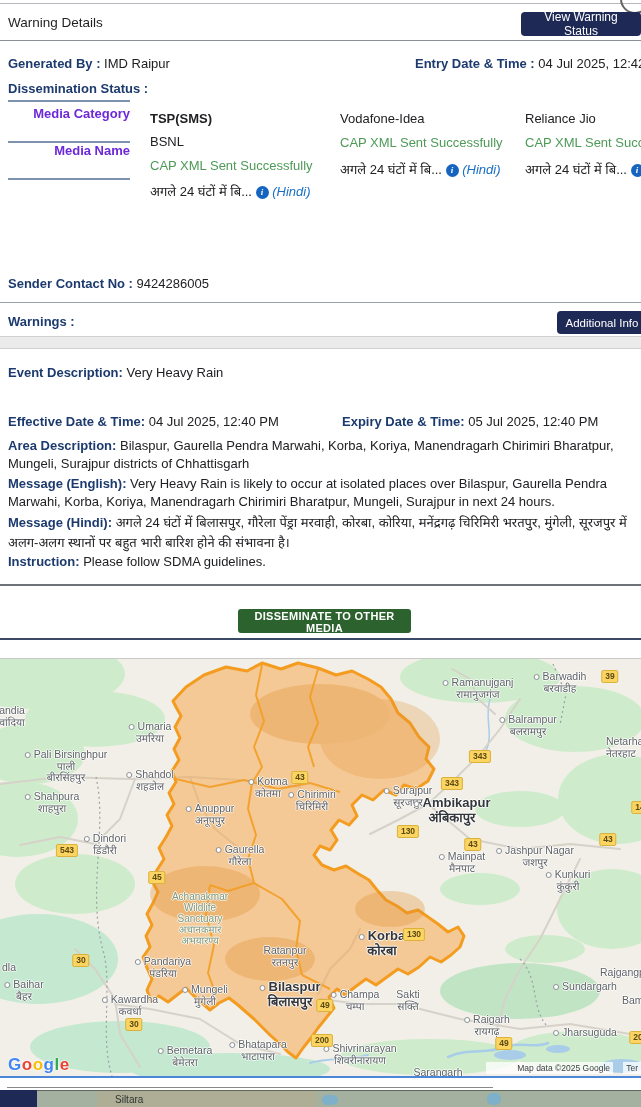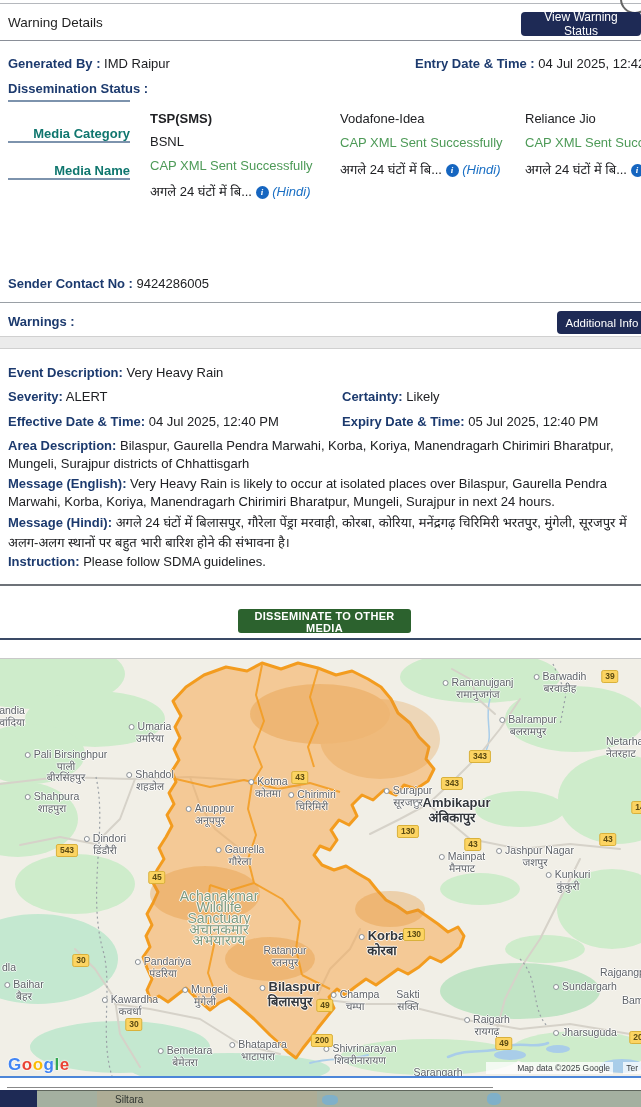--- a/index.html
+++ b/index.html
@@ -10,31 +10,31 @@
         font-family:"Liberation Sans",sans-serif;font-size:12px;display:flex;align-items:center;justify-content:center;cursor:pointer;}
   .lbl{color:#1c3a6e;font-weight:bold;}
   .green{color:#4d9a57;}
   .bluei{color:#1a6fc4;font-style:italic;}
   .info-ic{display:inline-block;width:13px;height:13px;border-radius:50%;background:#1565c0;color:#fff;
         font-size:9px;font-weight:bold;text-align:center;line-height:13px;font-style:italic;vertical-align:middle;font-family:"Liberation Serif",serif;}
   .abs{position:absolute;}
   .nowrap{white-space:nowrap;}
   
   .dlab{position:absolute;left:8px;width:122px;display:flex;align-items:flex-end;justify-content:flex-end;
-        padding-bottom:0;box-sizing:border-box;border-bottom:2px solid #7d93ad;color:#0f766e;font-weight:bold;}
+        padding-bottom:20px;box-sizing:border-box;border-bottom:2px solid #7d93ad;color:#6d28d9;font-weight:bold;}
   
   .para{position:absolute;left:8px;width:628px;line-height:18px;}
   
   #map{position:absolute;left:0;top:658px;width:641px;height:417px;overflow:hidden;background:#f1efe7;
        border-top:1px solid #c9c9c9;border-bottom:2px solid #4c86d8;box-sizing:content-box;}
   #map svg{position:absolute;left:0;top:0;}
   .mlbl{position:absolute;transform:translate(-50%,0);text-align:center;color:#5f6368;font-size:10.5px;line-height:11.5px;
         white-space:nowrap;text-shadow:-1px 0 #ffffffcc,1px 0 #ffffffcc,0 -1px #ffffffcc,0 1px #ffffffcc;}
   .mlbl.city{color:#33373c;font-weight:bold;font-size:13px;line-height:14.5px;}
-  .mlbl.forest{color:#7d9a80;font-size:14px;line-height:11px;margin-left:19px;}
+  .mlbl.forest{color:#7d9a80;font-size:10px;line-height:11px;}
   .mlbl.al{transform:none;text-align:left;}
   .mlbl.hasdot > div:first-child::before{content:"";display:inline-block;width:4px;height:4px;border:1px solid #8b9095;
         background:#fff;border-radius:50%;margin-right:3px;vertical-align:middle;}
   .rbadge{position:absolute;background:#fcd462;border:1px solid #d9b13b;border-radius:2px;color:#5b4a12;
         font-size:8.5px;font-weight:bold;padding:0 3px;line-height:11px;transform:translate(-50%,0);}
   #glogo{position:absolute;left:8px;top:396px;font-size:17px;font-weight:bold;letter-spacing:.5px;
         text-shadow:0 0 2px #fff,0 0 2px #fff;}
   .attr{position:absolute;background:rgba(255,255,255,.75);color:#3c4043;font-size:8.5px;padding:1px 3px;white-space:nowrap;}
   
   #bstrip{position:absolute;left:37px;top:1090px;width:604px;height:17px;background:#a4b0a0;overflow:hidden;border-top:1px solid #5f665c;}
@@ -100,28 +100,20 @@
   </div>
   <div class="hr" style="top:302px;"></div>
 
   <div class="abs lbl" style="left:8px;top:314px;">Warnings :</div>
   <button class="navy-btn" style="left:557px;top:311px;width:90px;height:23px;font-size:11.5px;">Additional Info</button>
   <div class="abs" style="left:0;top:336px;width:641px;height:11px;background:#ebebeb;border-top:1px solid #d0d0d0;border-bottom:1px solid #d0d0d0;"></div>
 
   <div class="para" style="top:364px;">
     <span class="lbl">Event Description:</span>
     <span>Very Heavy Rain</span>
-  </div>
-  <div class="para" style="top:388px;">
-    <span class="lbl">Severity:</span>
-    <span>ALERT</span>
-    <span class="abs" style="left:334px;top:0;">
-      <span class="lbl">Certainty:</span>
-      <span>Likely</span>
-    </span>
   </div>
   <div class="para" style="top:413px;">
     <span class="lbl">Effective Date &amp; Time:</span>
     <span>04 Jul 2025, 12:40 PM</span>
     <span class="abs" style="left:334px;top:0;">
       <span class="lbl">Expiry Date &amp; Time:</span>
       <span>05 Jul 2025, 12:40 PM</span>
     </span>
   </div>
   <div class="para" style="top:437px;">

